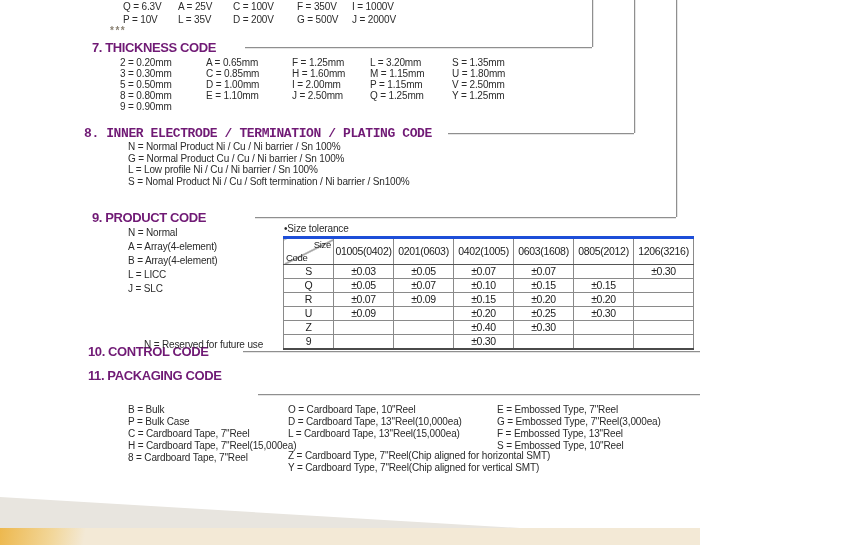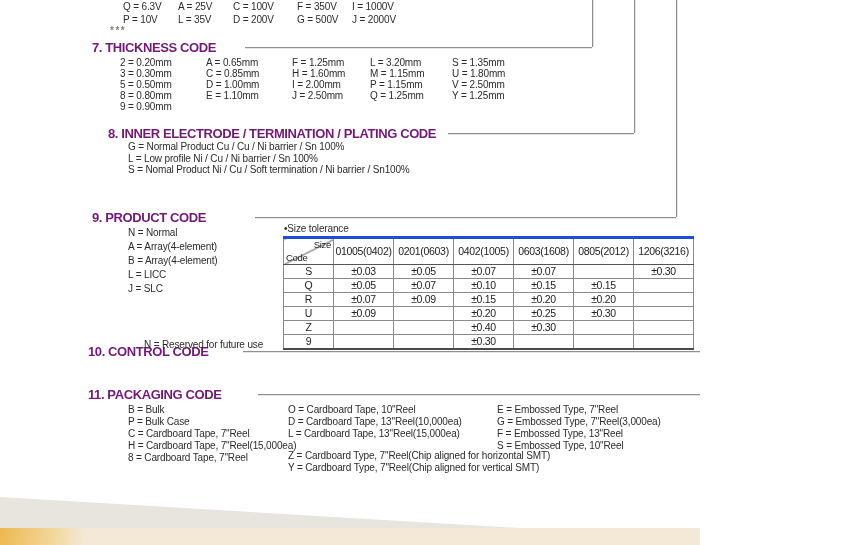--- a/index.html
+++ b/index.html
@@ -89,23 +89,24 @@
       <span class="small">P = 1.15mm</span>
       <span class="small">V = 2.50mm</span>
       <span class="small">8 = 0.80mm</span>
       <span class="small">E = 1.10mm</span>
       <span class="small">J = 2.50mm</span>
       <span class="small">Q = 1.25mm</span>
       <span class="small">Y = 1.25mm</span>
       <span class="small">9 = 0.90mm</span>
     </div>
 
-  <div class="abs sec-title" style="left:108px;top:126px;">8. INNER ELECTRODE / TERMINATION / PLATING CODE</div>
+  <div class="abs sec-title" style="left:84px;top:126px;font-family:Liberation Mono, monospace;">8. INNER ELECTRODE / TERMINATION / PLATING CODE</div>
   <div class="abs vlist lh117 small" style="left:128px;top:141px;">
 
+      <div>N = Normal Product Ni / Cu / Ni barrier / Sn 100%</div>
       <div>G = Normal Product Cu / Cu / Ni barrier / Sn 100%</div>
       <div>L = Low profile Ni / Cu / Ni barrier / Sn 100%</div>
       <div>S = Nomal Product Ni / Cu / Soft termination / Ni barrier / Sn100%</div>
     </div>
 
   <div class="abs sec-title" style="left:92px;top:210px;">9. PRODUCT CODE</div>
   <div class="abs vlist lh14 small" style="left:128px;top:226px;">
 
   <div>N = Normal</div>
       <div>A = Array(4-element)</div>
@@ -191,21 +192,21 @@
       <td></td>
       <td></td>
       <td></td>
     </tr>
     </tbody>
   </table>
 
   <div class="abs sec-title" style="left:88px;top:344px;">10. CONTROL CODE</div>
   <div class="abs small" style="left:128px;top:339px;margin-left:16px;">N = Reserved for future use</div>
 
-  <div class="abs sec-title" style="left:88px;top:387px;">11. PACKAGING CODE</div>
+  <div class="abs sec-title" style="left:88px;top:368px;">11. PACKAGING CODE</div>
   <div class="abs vlist lh12 small" style="left:128px;top:404px;">
 
   <div>B = Bulk</div>
       <div>P = Bulk Case</div>
       <div>C = Cardboard Tape, 7"Reel</div>
       <div>H = Cardboard Tape, 7"Reel(15,000ea)</div>
       <div>8 = Cardboard Tape, 7"Reel</div>
     </div>
   <div class="abs vlist lh12 small" style="left:288px;top:404px;">
 

